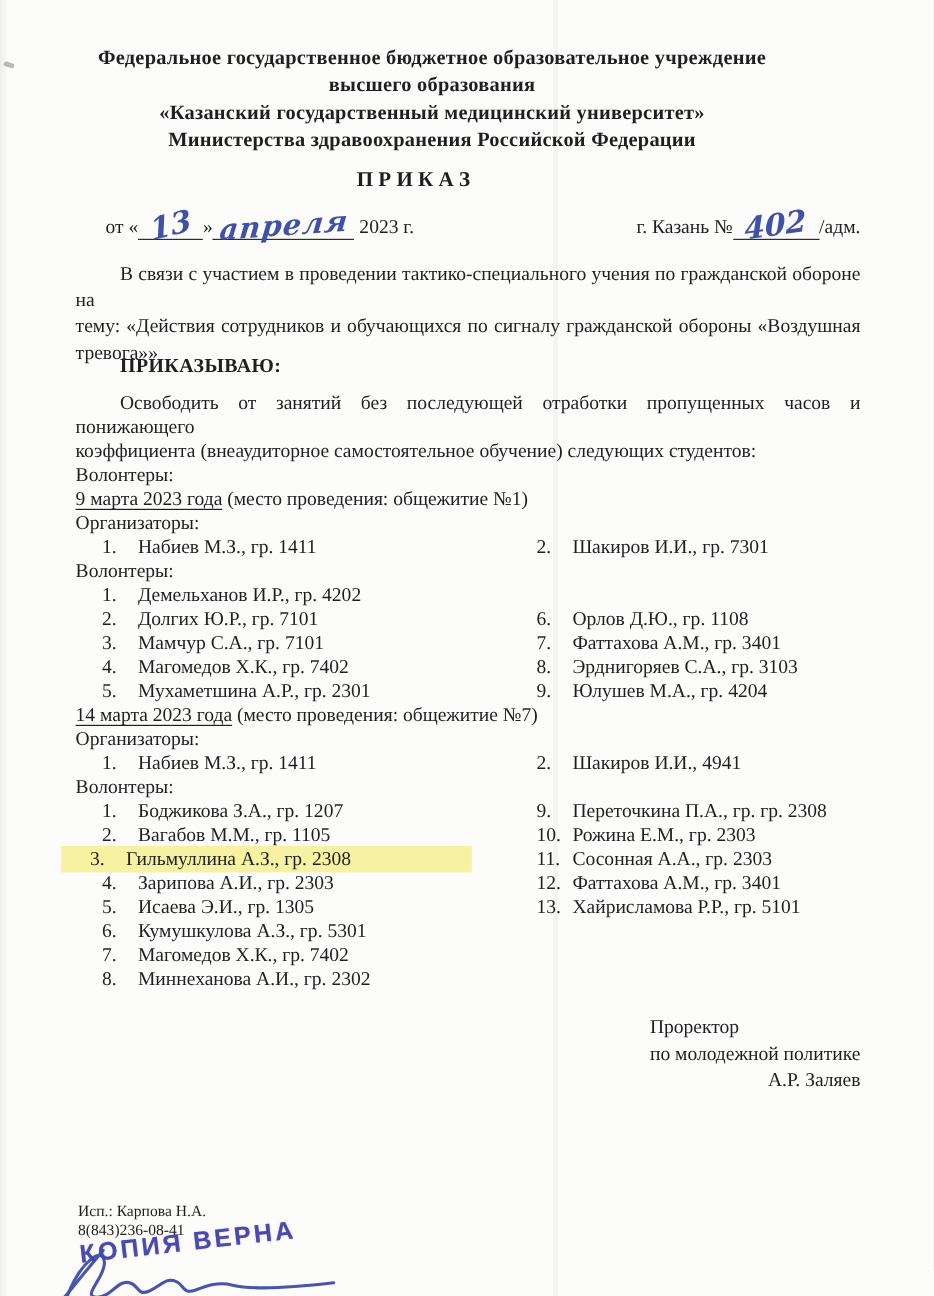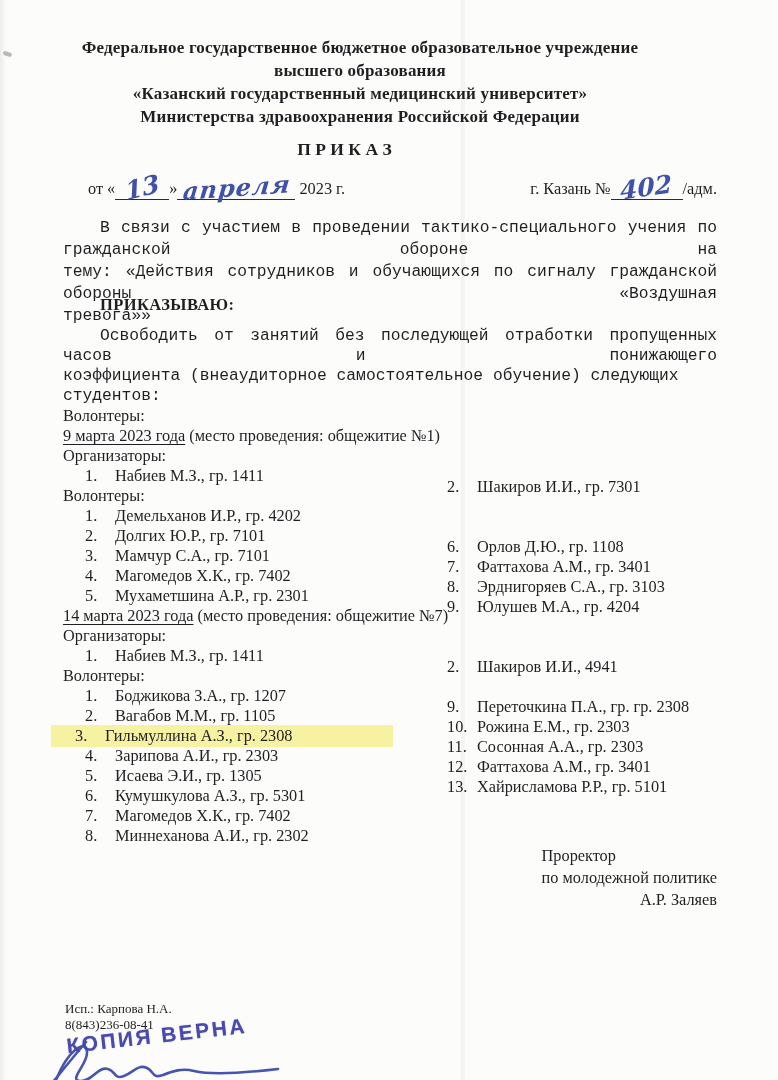--- a/index.html
+++ b/index.html
@@ -29,33 +29,33 @@
   .hand{
     font-family:"DejaVu Serif", serif;font-style:italic;font-weight:bold;
     color:var(--hand-ink,#4051a8);
     display:inline-block;line-height:10px;position:relative;top:2px;
   }
   .hand-day{font-size:25px;transform:rotate(-14deg) skewX(-6deg);}
   .hand-month{font-size:24px;transform:rotate(-4deg) skewX(-10deg);letter-spacing:1px;}
   .hand-num{font-size:25px;transform:rotate(-8deg) skewX(-6deg);}
 
   .intro{position:absolute;top:217px;left:63px;width:654px;font-size:16.3px;line-height:22px;}
-  .p-line{text-align:left;font-family:Liberation Mono, monospace;}
+  .p-line{text-align:left;}
   .p-line.just{text-align:justify;text-align-last:justify;}
   .p-line.indent{text-indent:37px;}
 
   .command{position:absolute;top:295px;left:100px;font-weight:bold;font-size:16.5px;letter-spacing:.4px;}
 
   .main{position:absolute;top:326px;left:63px;width:654px;font-size:16.3px;line-height:20px;}
   .main .p-line{margin:0;}
   .label{margin:0;}
   .event .udate{text-decoration:underline;text-underline-offset:3px;}
   .row{position:relative;min-height:20px;}
   .cell-left{margin-left:22px;display:inline-block;}
-  .cell-right{position:absolute;left:384px;top:0;white-space:nowrap;margin-top:11px;}
+  .cell-right{position:absolute;left:384px;top:0;white-space:nowrap;}
   .num{display:inline-block;width:30px;}
   .hl{background:var(--highlight,#f7f2a2);margin-left:-12px;padding-left:24px;min-width:318px;box-shadow:0 1px 0 var(--highlight,#f7f2a2), 0 -1px 0 var(--highlight,#f7f2a2);}
 
   .sig-block{position:absolute;top:845px;left:63px;width:654px;display:flex;justify-content:space-between;align-items:flex-end;font-size:16.3px;line-height:22px;flex-direction:column;}
   .sig-name{white-space:nowrap;}
 
   .footer{position:absolute;top:1001px;left:65px;font-size:13px;line-height:16px;}
   .stamp{
     position:absolute;top:1024px;left:66px;
     font-family:"Liberation Sans", sans-serif;font-weight:bold;

